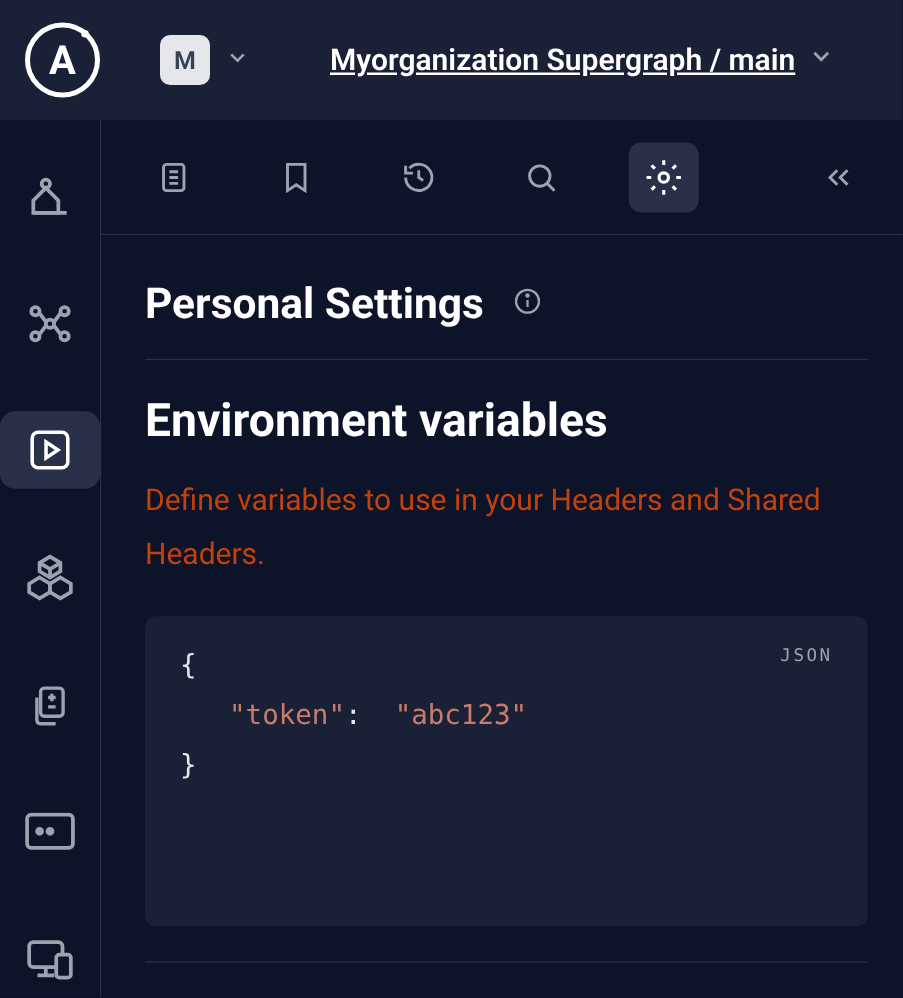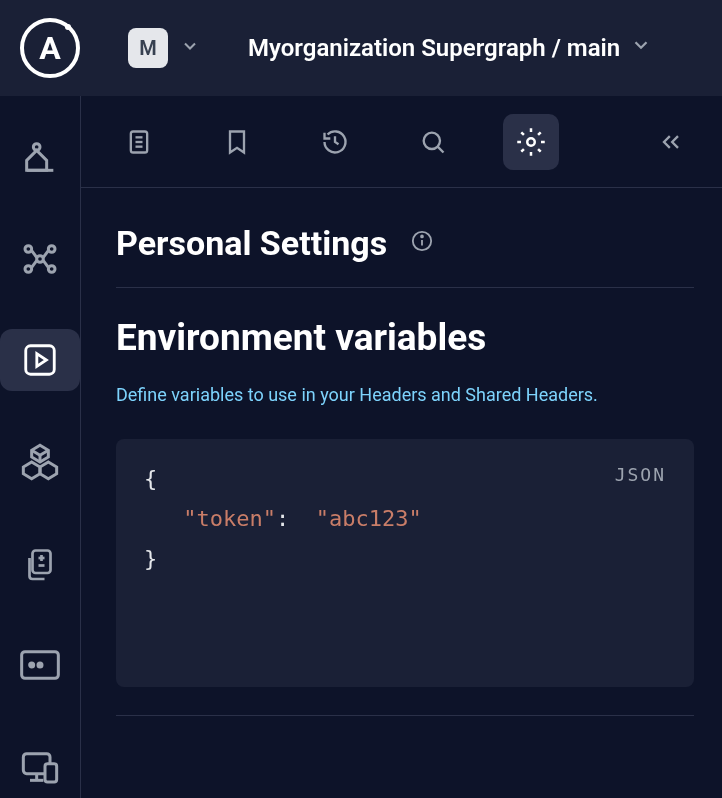--- a/index.html
+++ b/index.html
@@ -75,24 +75,25 @@
     }
 
     .chevron {
       color: #9ca3af;
     }
 
     .breadcrumb {
       font-size: 24px;
       font-weight: 600;
       color: #ffffff;
-      margin-left: 28px;
+      margin-left: 44px;
       display: flex;
       align-items: flex-end;
       gap: 10px;
+      text-decoration: underline;
     }
 
     .main-container {
       display: flex;
       height: calc(100% - 96px);
     }
 
     .sidebar {
       width: 115px;
       background: #0d1329;
@@ -181,22 +182,22 @@
     }
 
     .section-title {
       font-size: 37px;
       font-weight: 700;
       color: #ffffff;
       margin-bottom: 20px;
     }
 
     .section-desc {
-      font-size: 18px;
-      color: #7dd3fc;
+      font-size: 24px;
+      color: #c2410c;
       line-height: 1.8;
       margin-bottom: 28px;
     }
 
     .code-block {
       background: #1a2036;
       border-radius: 8px;
       padding: 20px 28px;
       position: relative;
       font-family: "SF Mono", Monaco, Menlo, Consolas, monospace;
@@ -204,21 +205,21 @@
       line-height: 1.8;
       min-height: 248px;
       margin-bottom: 28px;
     }
 
     .code-badge {
       position: absolute;
       top: 20px;
       right: 28px;
       color: #9ca3af;
-      font-size: 18px;
+      font-size: 14px;
       letter-spacing: 2px;
     }
 
     .code-line {
       white-space: pre;
       color: #9ca3af;
     }
 
     .code-indent {
       display: inline-block;

